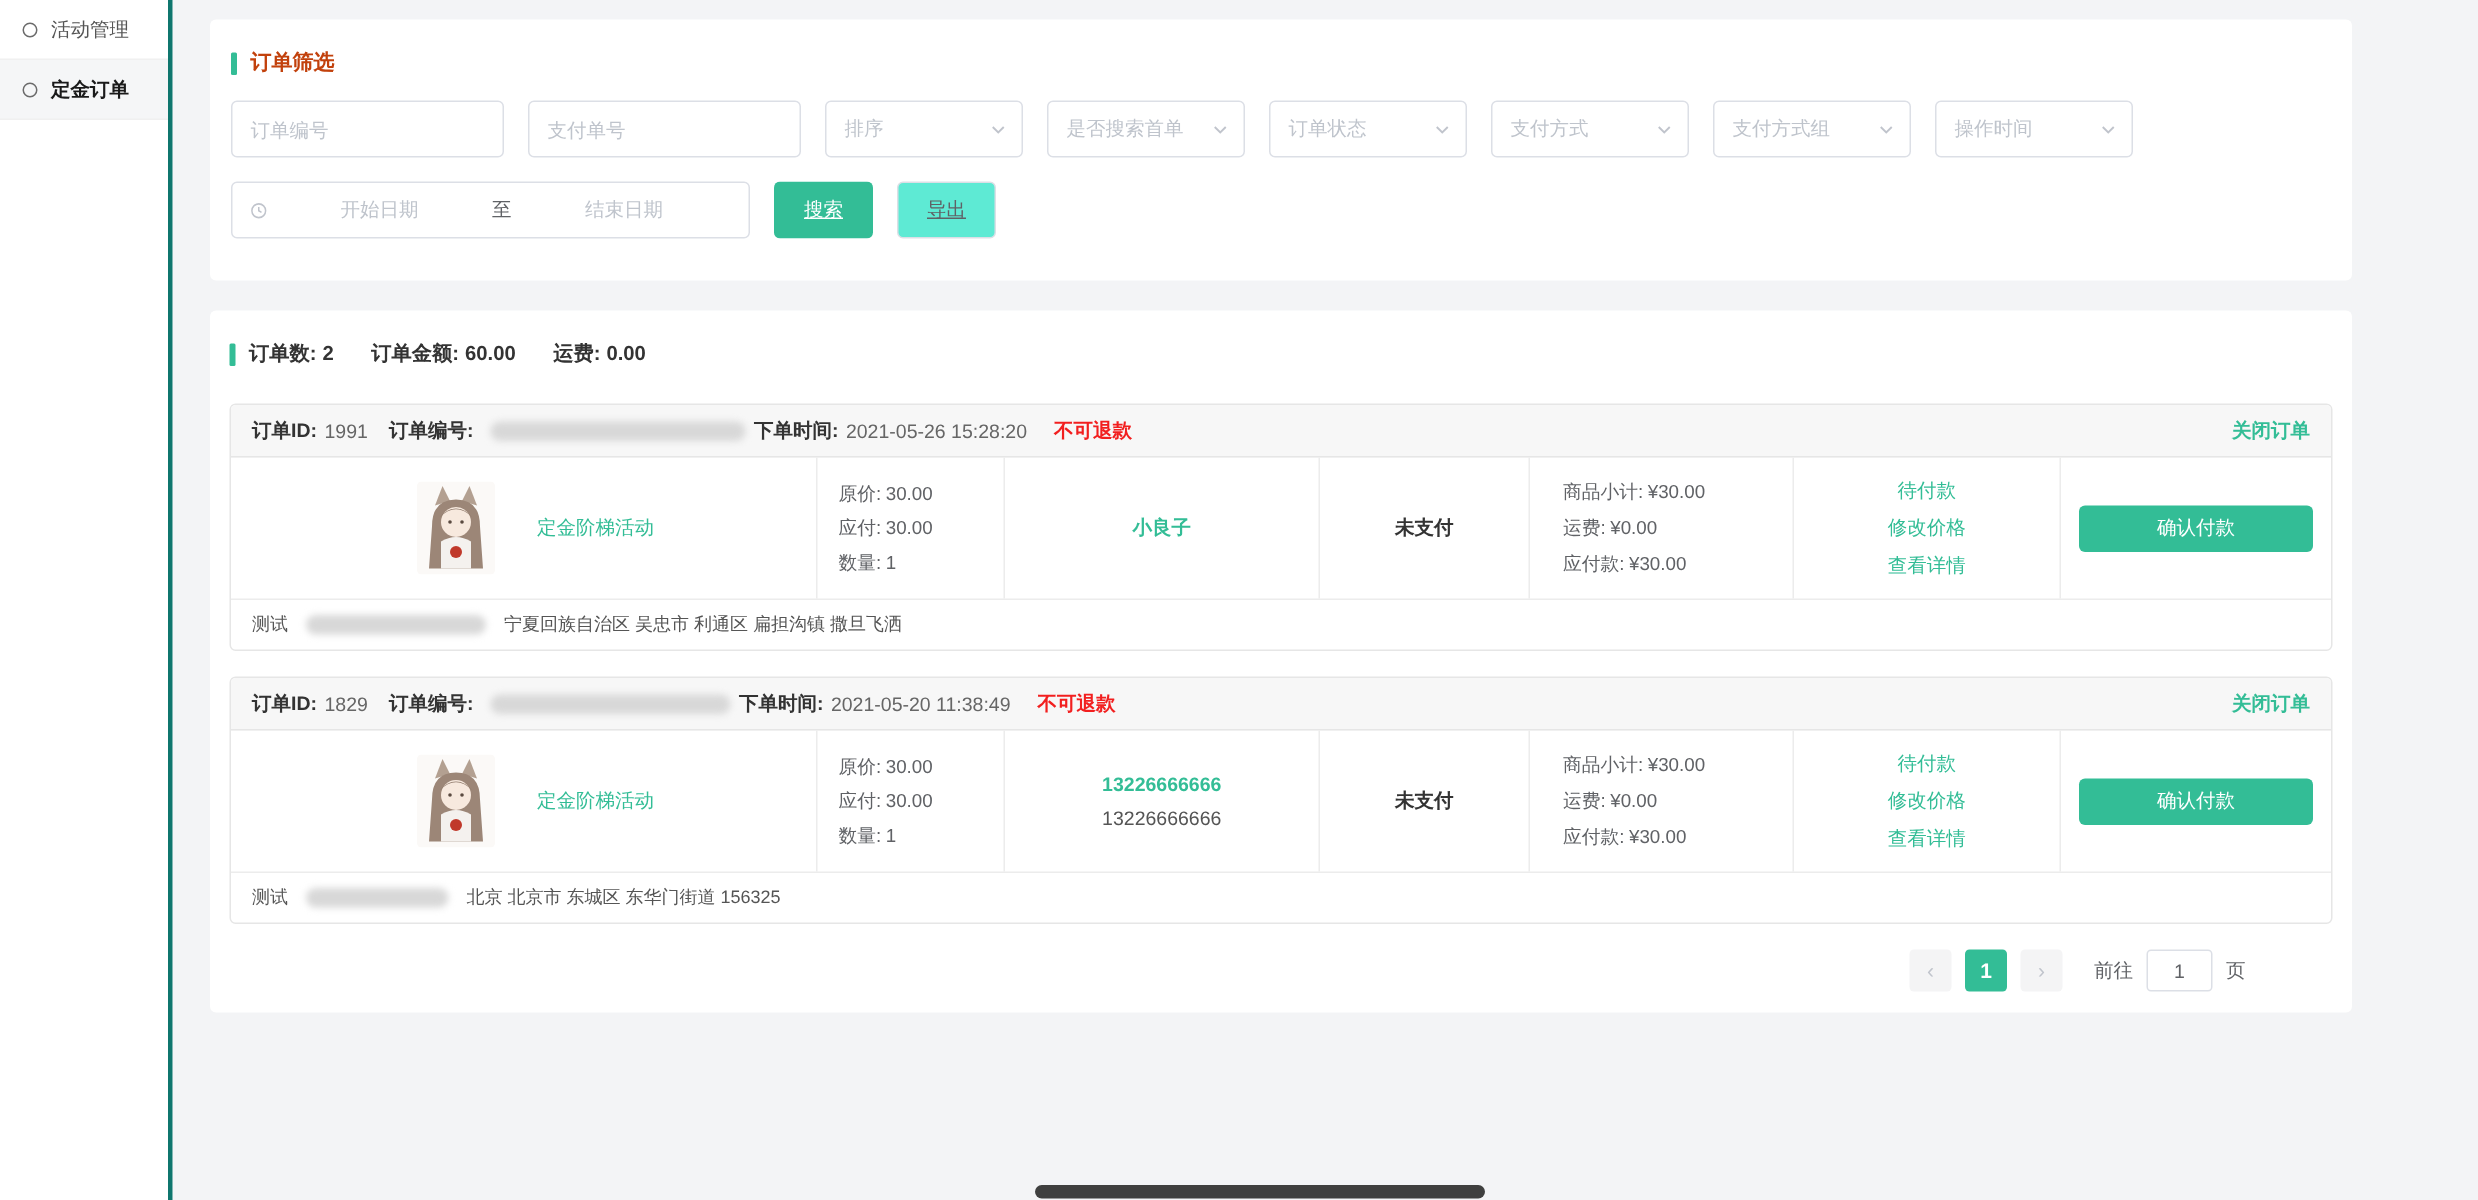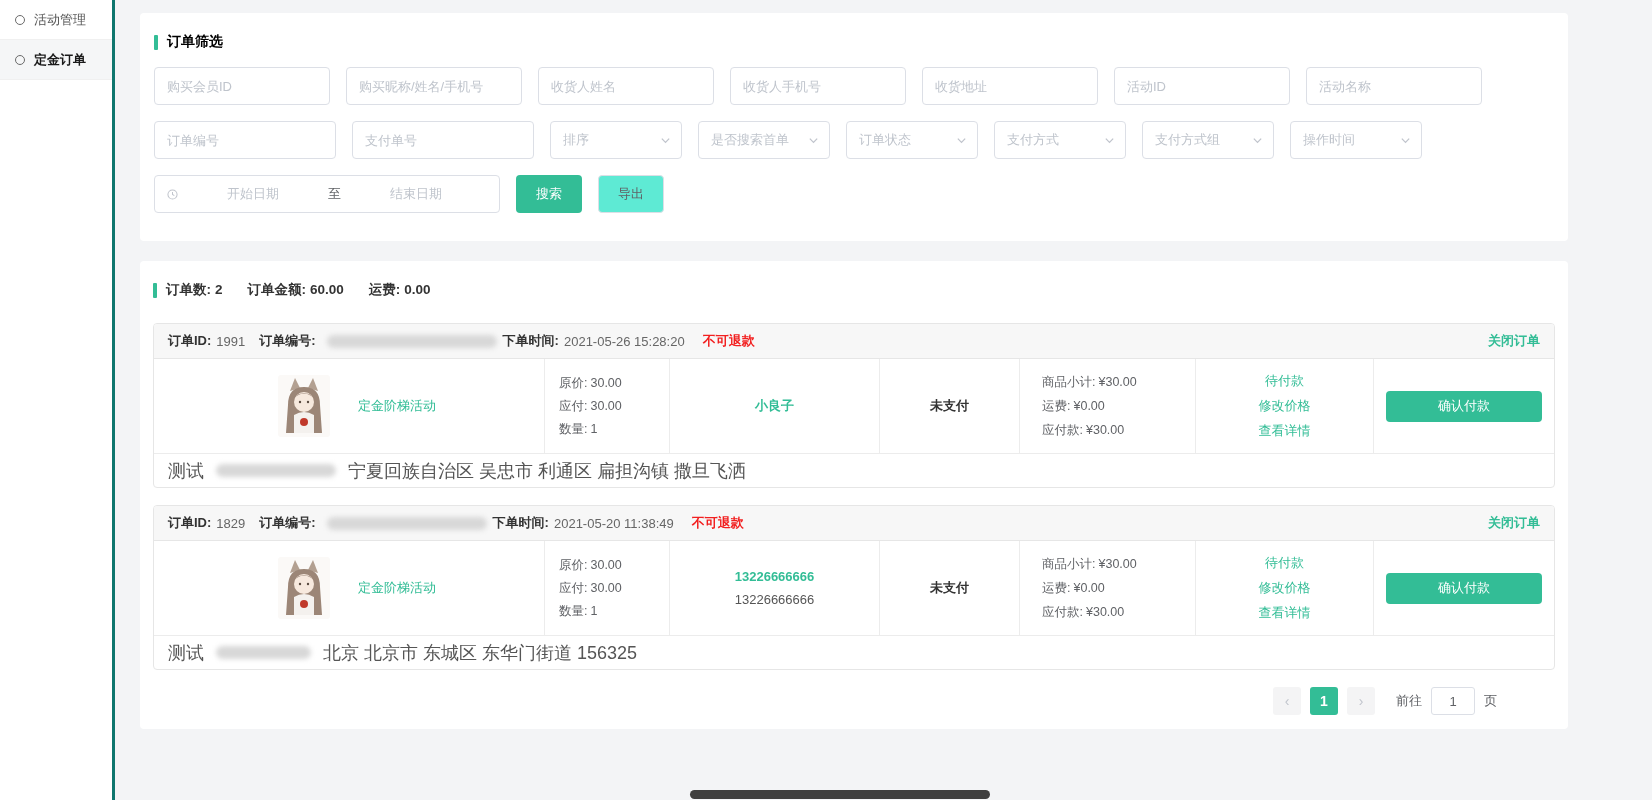--- a/index.html
+++ b/index.html
@@ -22,32 +22,32 @@
   .side-item.active{background:#f5f6f7;color:#1a1a1a;font-weight:bold;}
 
   
   .main{position:absolute;left:140px;top:0;width:1428px;}
 
   .tabs-card{background:#fff;border-radius:4px;height:63px;display:flex;align-items:center;padding:0 23px;gap:9px;}
   .tab{font-size:14px;color:#333;padding:9px 15px;border-radius:4px;cursor:pointer;white-space:nowrap;}
   .tab.active{background:var(--accent);color:#fff;}
 
   .filter-card{margin-top:13px;background:#fff;border-radius:4px;padding:20px 14px 28px;}
-  .sec-title{display:flex;align-items:center;gap:9px;font-size:14px;font-weight:bold;color:#000000;}
+  .sec-title{display:flex;align-items:center;gap:9px;font-size:14px;font-weight:bold;color:#c2410c;}
   .green-bar{width:4px;height:15px;background:var(--accent);border-radius:1px;}
   .f-row{display:flex;gap:16px;margin-top:16px;align-items:center;}
   .f-input{width:176px;height:38px;border:1px solid var(--input-border);border-radius:4px;padding:0 12px;font-size:13px;color:var(--text2);outline:none;background:#fff;}
   .f-input::placeholder{color:var(--ph);}
   .f-input.w2{width:182px;}
   .f-select{width:132px;height:38px;border:1px solid var(--input-border);border-radius:4px;padding:0 10px 0 12px;font-size:13px;color:var(--ph);display:flex;align-items:center;justify-content:space-between;cursor:pointer;background:#fff;}
   .chev{width:11px;height:11px;flex:0 0 auto;}
   .date-box{width:346px;height:38px;border:1px solid var(--input-border);border-radius:4px;display:flex;align-items:center;padding:0 12px;font-size:13px;color:var(--ph);gap:4px;background:#fff;cursor:pointer;}
   .date-box .dp{flex:1;text-align:center;}
   .date-box .to{color:var(--text2);}
-  .btn{height:38px;padding:0 19px;border-radius:4px;font-size:13px;cursor:pointer;border:1px solid transparent;display:inline-flex;align-items:center;justify-content:center;}
+  .btn{height:38px;padding:0 19px;border-radius:4px;font-size:13px;cursor:pointer;border:1px solid transparent;display:inline-flex;align-items:center;justify-content:center;text-decoration:underline;}
   .btn.primary{background:var(--accent);color:#fff;}
   .btn.plain{background:#5eead4;border-color:var(--input-border);color:var(--text2);}
   .f-row .btn{margin-left:0;}
   .btn.search{margin-left:0;}
 
   
   .orders-card{margin-top:20px;background:#fff;border-radius:4px;padding:16px 13px 14px;min-height:458px;}
   .summary{display:flex;align-items:center;gap:9px;font-size:13.5px;font-weight:bold;color:#333;margin:4px 0 24px;}
   .summary .pair{margin-right:12px;text-align:right;}
   .summary .pair span{margin-right:4px;}
@@ -71,21 +71,21 @@
   .buyer-main{color:var(--accent);font-weight:bold;font-size:13px;cursor:pointer;}
   .buyer-sub{color:#555;font-size:13px;}
   .c-status{flex:0 0 140px;align-items:center;font-weight:bold;color:#333;font-size:13px;}
   .c-totals{flex:0 0 176px;gap:7px;padding-left:22px;font-size:12.5px;color:var(--text2);}
   .c-totals .row span{margin-right:3px;}
   .c-links{flex:0 0 178px;align-items:center;gap:7px;}
   .c-links span{color:var(--accent);font-size:13px;cursor:pointer;}
   .c-action{flex:1;align-items:center;}
   .pay-btn{width:156px;height:31px;background:var(--accent);color:#fff;border:none;border-radius:4px;font-size:13px;cursor:pointer;}
 
-  .order-addr{border-top:1px solid #ececec;min-height:34px;display:flex;align-items:center;padding:0 14px;font-size:18px;color:#555;gap:4px;}
+  .order-addr{border-top:1px solid #ececec;min-height:34px;display:flex;align-items:center;padding:0 14px;font-size:12px;color:#555;gap:4px;}
 
   .blur-block{display:inline-block;height:13px;background:#d8d8d8;border-radius:7px;filter:blur(2.5px);vertical-align:middle;}
   .bb-170{width:170px;margin:0 6px;}
   .bb-160{width:160px;margin:0 6px;}
   .bb-120{width:120px;margin:0 8px;}
   .bb-95{width:95px;margin:0 8px;}
 
   
   .pagination{display:flex;justify-content:flex-end;align-items:center;gap:9px;margin-top:14px;padding-right:58px;font-size:13px;color:var(--text2);}
   .pg-box{width:28px;height:28px;border-radius:3px;display:flex;align-items:center;justify-content:center;font-size:14px;cursor:pointer;}
@@ -114,29 +114,20 @@
 
 <div class="main">
 
 
   <div class="filter-card">
     <div class="sec-title">
       <span class="green-bar"></span>
       <span>订单筛选</span>
     </div>
 
-    <div class="f-row">
-      <input class="f-input" placeholder="购买会员ID" style="">
-      <input class="f-input" placeholder="购买昵称/姓名/手机号" style="">
-      <input class="f-input" placeholder="收货人姓名" style="">
-      <input class="f-input" placeholder="收货人手机号" style="">
-      <input class="f-input" placeholder="收货地址" style="">
-      <input class="f-input" placeholder="活动ID" style="">
-      <input class="f-input" placeholder="活动名称" style="">
-    </div>
 
     <div class="f-row">
       <input class="f-input w2" placeholder="订单编号" style="">
       <input class="f-input w2" placeholder="支付单号" style="">
       <div class="f-select">
         <span>排序</span>
         <svg class="chev" viewBox="0 0 12 12">
             <polyline points="2,4 6,8 10,4" fill="none" stroke="#c0c4cc" stroke-width="1.4"></polyline>
           </svg>
       </div>

